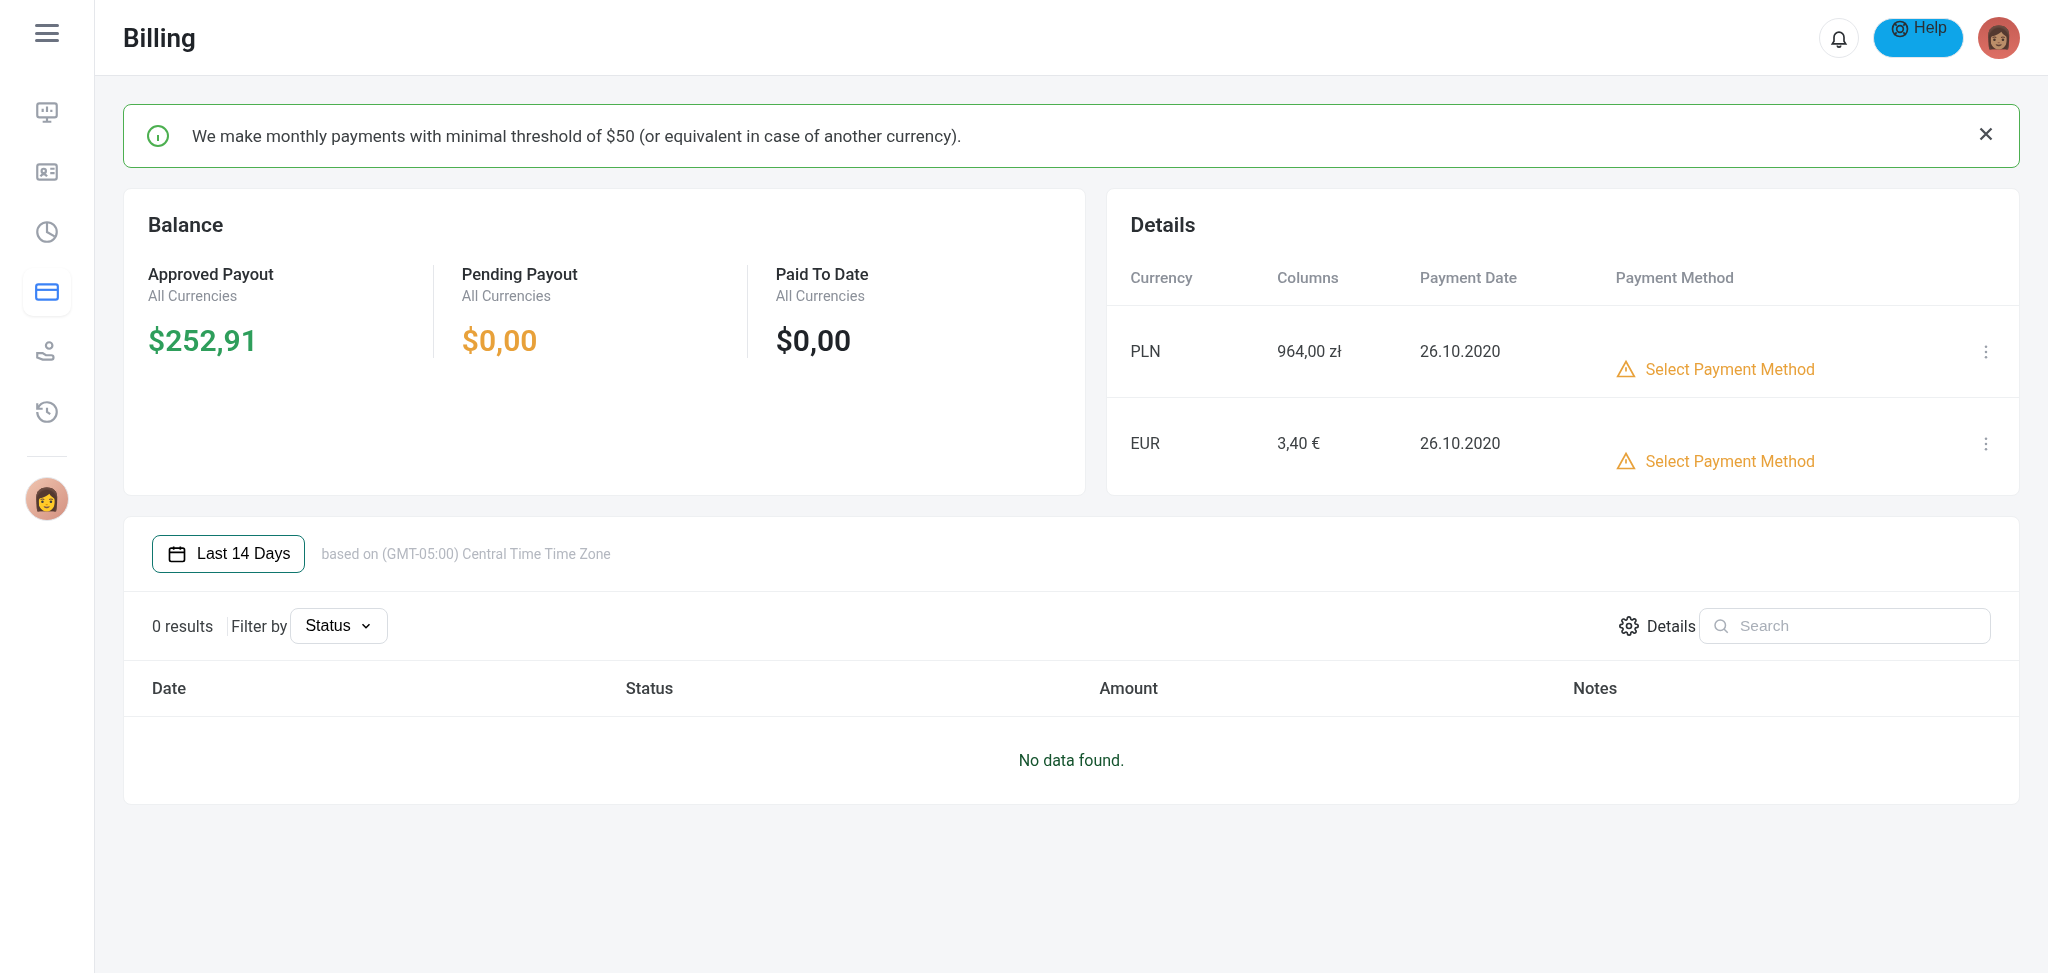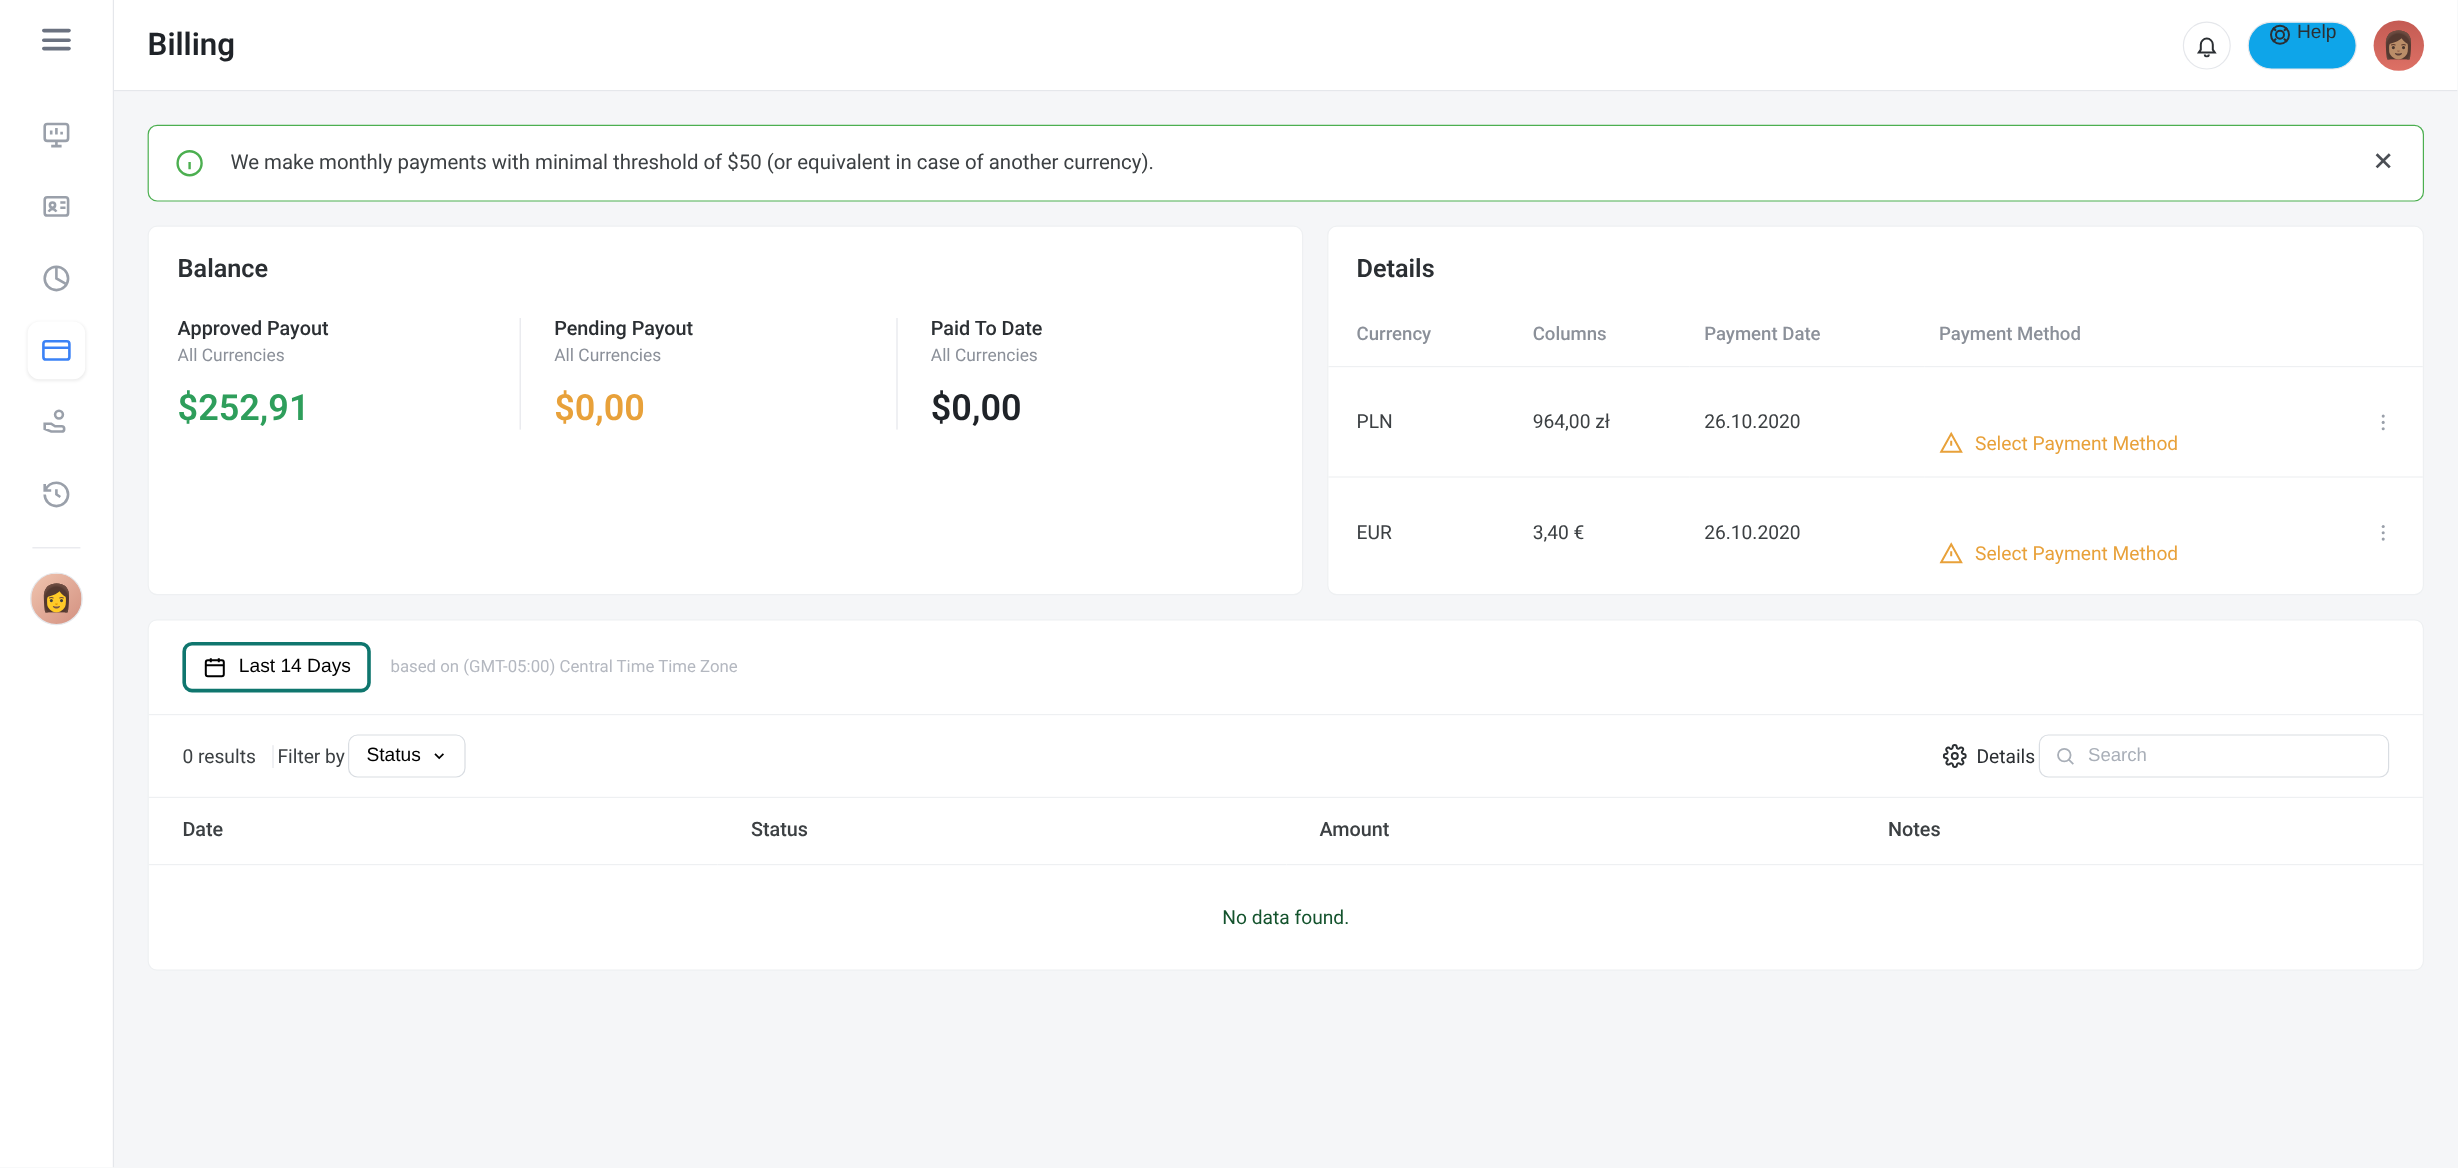--- a/index.html
+++ b/index.html
@@ -111,21 +111,21 @@
   .details-table td:first-child { padding-left: 24px; }
   .details-table td:last-child { padding-right: 24px; width: 38px; }
   .pay-method { color: #e8a13a; display: flex; align-items: center; gap: 10px; cursor: pointer; margin-top: 35px; }
   .pay-method svg { width: 20px; height: 20px; }
   .kebab { color: #9aa0aa; cursor: pointer; display:flex; align-items:center; justify-content:center; }
   .kebab svg { width: 18px; height: 18px; }
 
   .table-card { background: #fff; border-radius: 8px; border: 1px solid #eef0f2; }
   .tc-top { padding: 18px 28px; display: flex; align-items: center; gap: 16px; border-bottom: 1px solid #eef0f2; }
   .date-btn {
-    border: 3px solid #0f766e; border-radius: 8px; padding: 8px 14px;
+    border: 1px solid #0f766e; border-radius: 8px; padding: 8px 14px;
     display: flex; align-items: center; gap: 10px; cursor: pointer; font-size: 16px;
     background: #fff;
   }
   .tz-text { color: #b4b8c0; font-size: 14px; }
 
   .tc-filter { padding: 16px 28px; display: flex; align-items: center; gap: 3px; border-bottom: 1px solid #eef0f2; }
   .results-text { color: #3c4043; font-size: 16px; padding-right: 14px; border-right: 1px solid #e5e7eb; }
   .filter-label { color: #3c4043; font-size: 16px; }
   .status-btn {
     border: 1px solid #d9dde2; border-radius: 8px; padding: 8px 14px;

